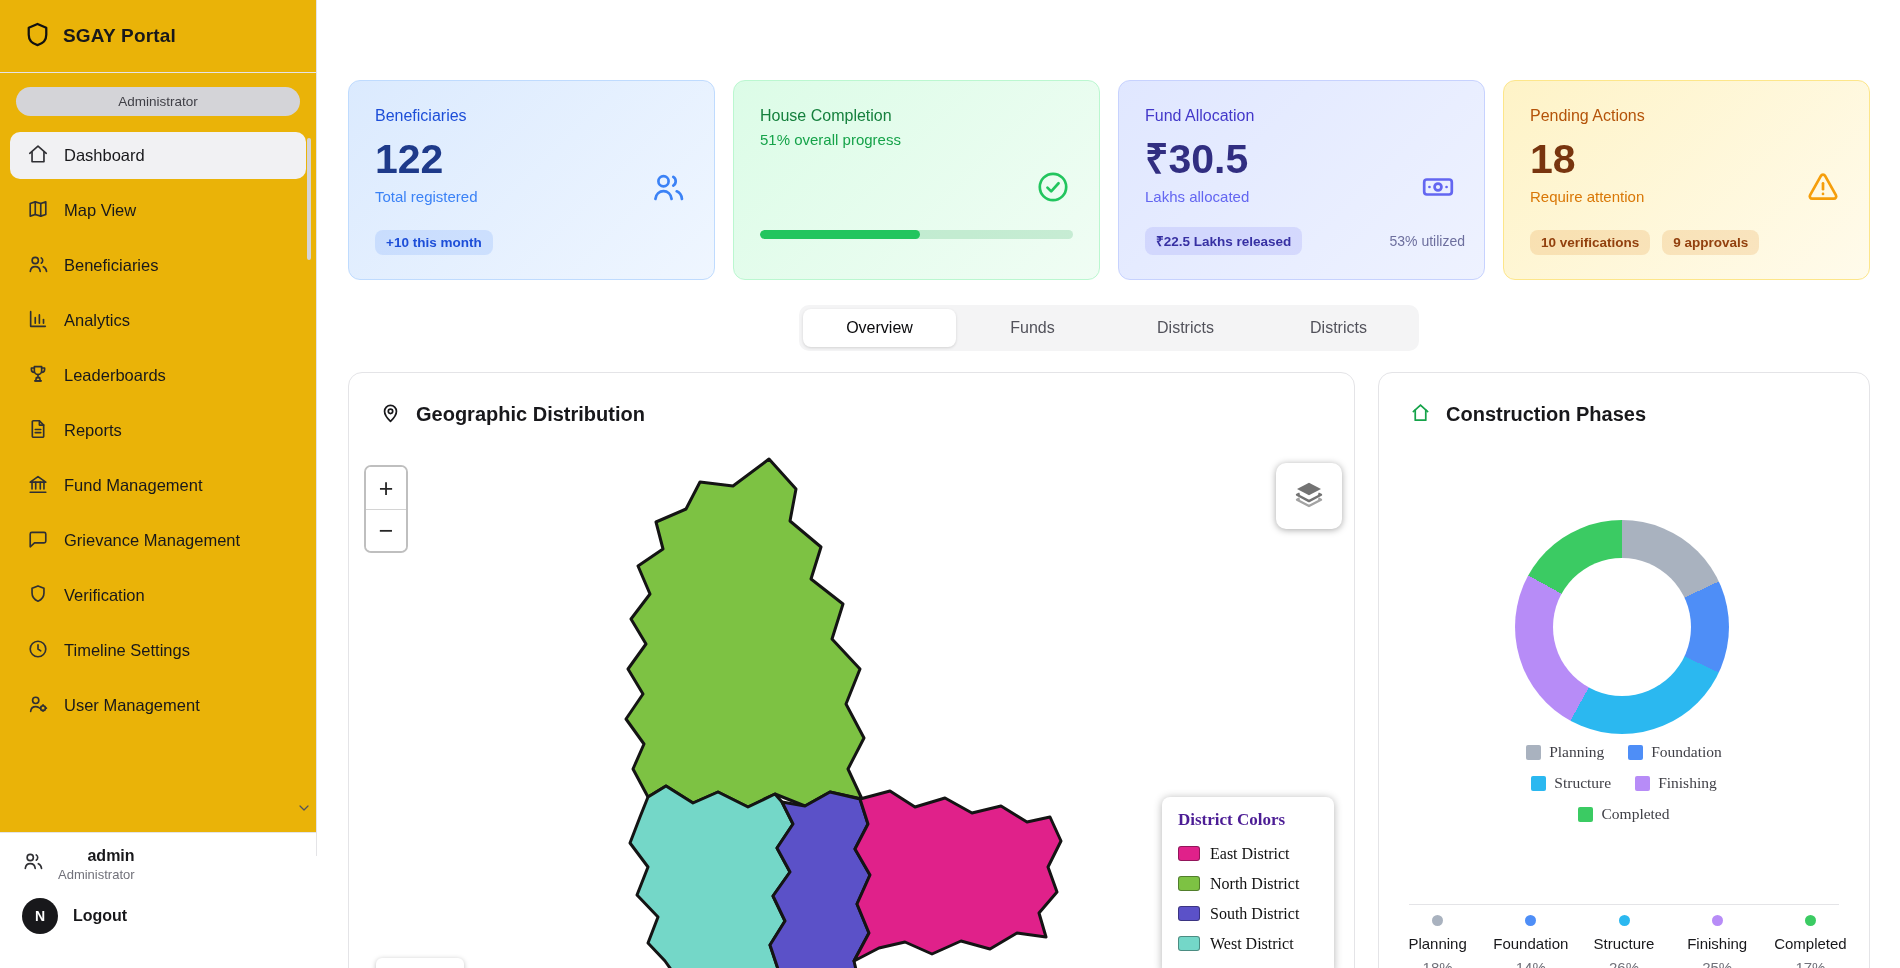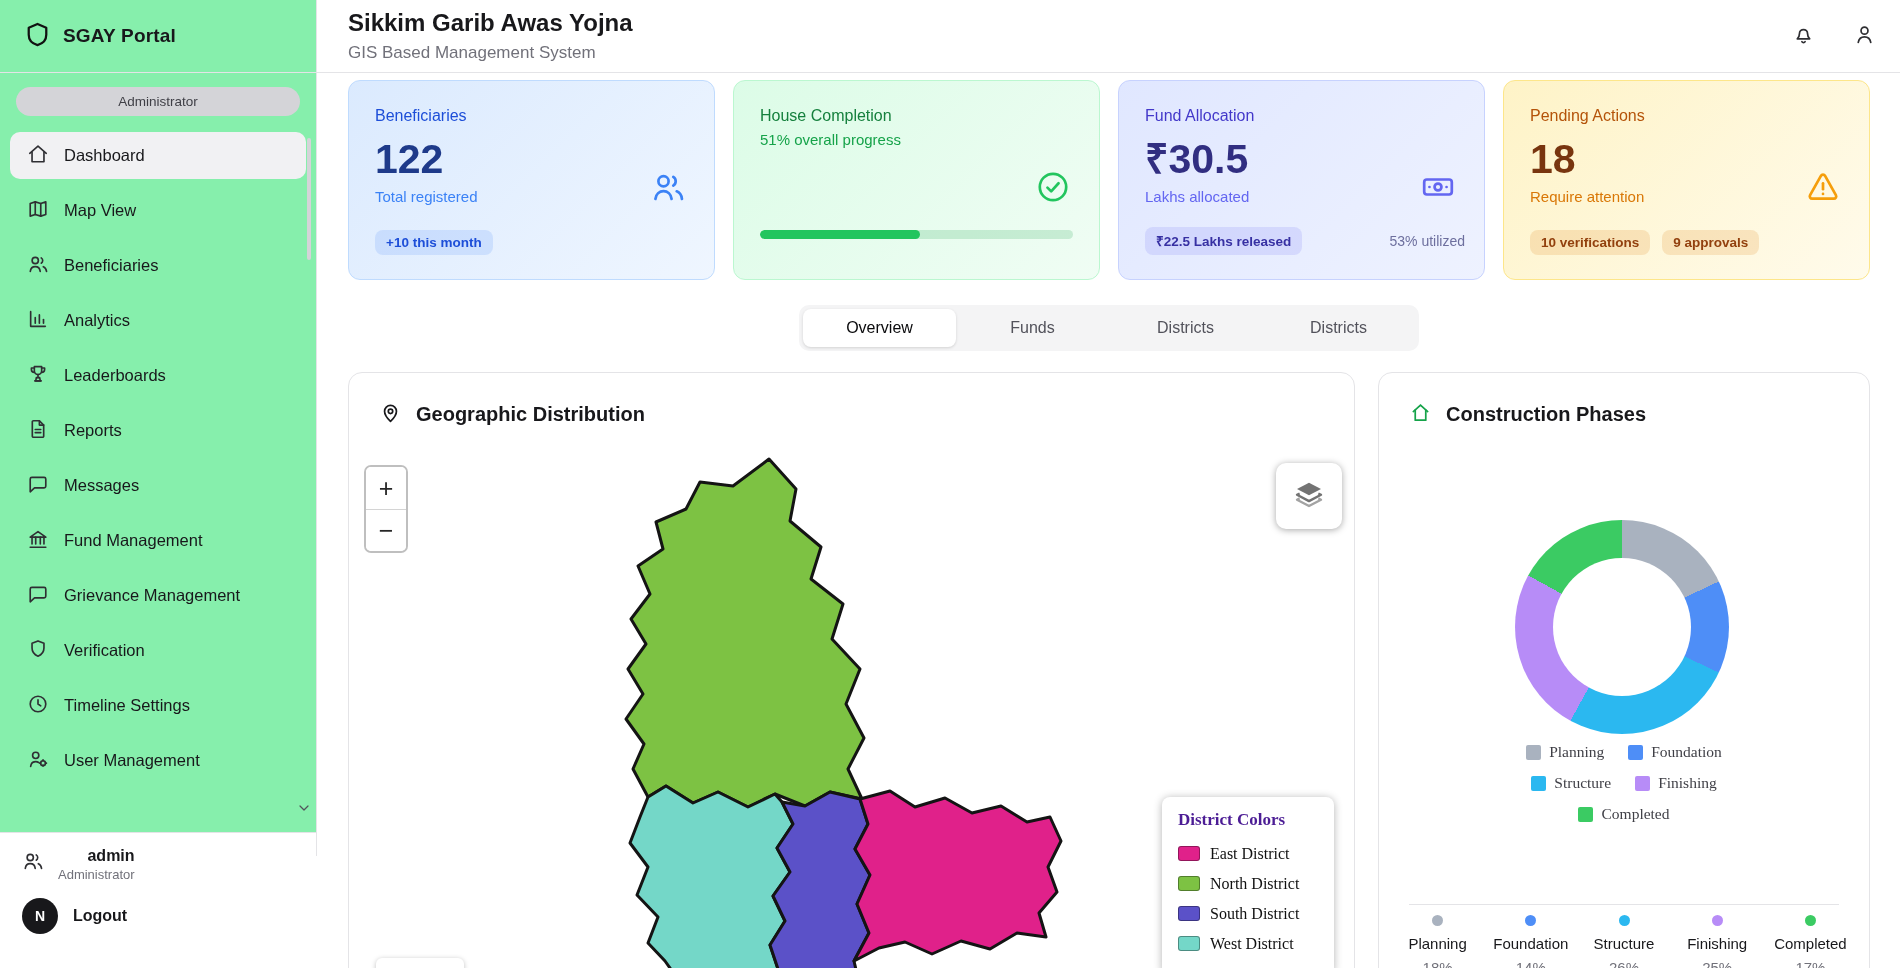--- a/index.html
+++ b/index.html
@@ -1,21 +1,21 @@
 <!DOCTYPE html>
 <html><head>
 <meta charset="utf-8">
 <style>
   * { box-sizing: border-box; margin: 0; padding: 0; }
   html,body { width:1900px; height:968px; overflow:hidden; }
   body { font-family:"Liberation Sans", sans-serif; background:#fff; color:#18181b; }
   .app { position:relative; width:1900px; height:968px; background:#fff; }
 
   
-  .sidebar { position:absolute; left:0; top:0; width:317px; height:856px; background:#86efac; border-right:1px solid #e4e4e7; z-index:5; }
+  .sidebar { position:absolute; left:0; top:0; width:317px; height:856px; background:#eab308; border-right:1px solid #e4e4e7; z-index:5; }
   .sidebar-logo { height:73px; display:flex; align-items:center; gap:12px; padding:0 24px; border-bottom:1px solid #e4e4e7; }
   .sidebar-logo svg { width:27px; height:27px; stroke:#111; }
   .logo-text { font-size:19px; font-weight:700; letter-spacing:.2px; }
   .role-pill { margin:14px 16px 6px; height:29px; background:#d4d4d8; border-radius:999px; display:flex; align-items:center; justify-content:center; font-size:13.5px; color:#3f3f46; }
   .nav { padding:10px 10px 0 10px; }
   .nav-item { height:47px; margin-bottom:8px; display:flex; align-items:center; gap:15px; padding:0 17px; border-radius:10px; font-size:16.5px; color:#18181b; cursor:pointer; }
   .nav-item.active { background:#f1f1f3; }
   .nav-item svg { width:22px; height:22px; flex:0 0 22px; }
   .icon-stroke { fill:none; stroke:#2f2f33; stroke-width:1.8; stroke-linecap:round; stroke-linejoin:round; }
   .nav-scroll-thumb { position:absolute; right:5px; top:138px; width:4px; height:122px; border-radius:2px; background:#d4d4d8; }
@@ -188,26 +188,20 @@
         <span><svg viewBox="0 0 24 24" class="icon-stroke">
               <path d="M13.5 3H7a1.2 1.2 0 0 0-1.2 1.2v15.6A1.2 1.2 0 0 0 7 21h10a1.2 1.2 0 0 0 1.2-1.2V7.7L13.5 3z"></path>
               <path d="M13.5 3v4.7h4.7"></path>
               <path d="M9 12.5h6"></path>
               <path d="M9 16h6"></path>
             </svg></span>
         <span>Reports</span>
       </div>
       <div class="nav-item">
         <span><svg viewBox="0 0 24 24" class="icon-stroke">
-              <path d="M20.5 14.5a1.8 1.8 0 0 1-1.8 1.8H8.2L3.5 20.5v-14a1.8 1.8 0 0 1 1.8-1.8h13.4a1.8 1.8 0 0 1 1.8 1.8v8z"></path>
-            </svg></span>
-        <span>Messages</span>
-      </div>
-      <div class="nav-item">
-        <span><svg viewBox="0 0 24 24" class="icon-stroke">
               <path d="M3.5 21h17"></path>
               <path d="M5.5 17.5V10"></path>
               <path d="M9.5 17.5V10"></path>
               <path d="M14.5 17.5V10"></path>
               <path d="M18.5 17.5V10"></path>
               <path d="M3.5 10 12 4l8.5 6h-17z"></path>
             </svg></span>
         <span>Fund Management</span>
       </div>
       <div class="nav-item">
@@ -263,34 +257,20 @@
           <div class="user-role">Administrator</div>
         </div>
       </div>
       <div class="logout-row">
         <div class="logout-avatar">N</div>
         <div class="logout-label">Logout</div>
       </div>
     </div>
   </aside>
 
-  <header class="main-header">
-    <div class="page-title">Sikkim Garib Awas Yojna</div>
-    <div class="page-subtitle">GIS Based Management System</div>
-    <div class="header-icons">
-      <span><svg viewBox="0 0 24 24" class="icon-stroke">
-            <path d="M18.5 16.5h-13c1.5-1.2 2.3-2.6 2.3-5.5a4.2 4.2 0 0 1 8.4 0c0 2.9.8 4.3 2.3 5.5z"></path>
-            <path d="M10.3 19.5a1.9 1.9 0 0 0 3.4 0"></path>
-          </svg></span>
-      <span><svg viewBox="0 0 24 24" class="icon-stroke">
-            <circle cx="12" cy="8" r="3.6"></circle>
-            <path d="M5.5 20.2c.6-3.6 3.1-5.7 6.5-5.7s5.9 2.1 6.5 5.7"></path>
-          </svg></span>
-    </div>
-  </header>
 
   <section class="stats-row">
 
     <div class="stat-card card-blue">
       <div class="stat-title">Beneficiaries</div>
       <div class="stat-value">122</div>
       <div class="stat-sub">Total registered</div>
       <div class="stat-icon"><svg viewBox="0 0 24 24" class="icon-stroke">
             <circle cx="9" cy="8.2" r="3.4"></circle>
             <path d="M3.6 20c.4-3.2 2.7-5.2 5.4-5.2s5 2 5.4 5.2"></path>

